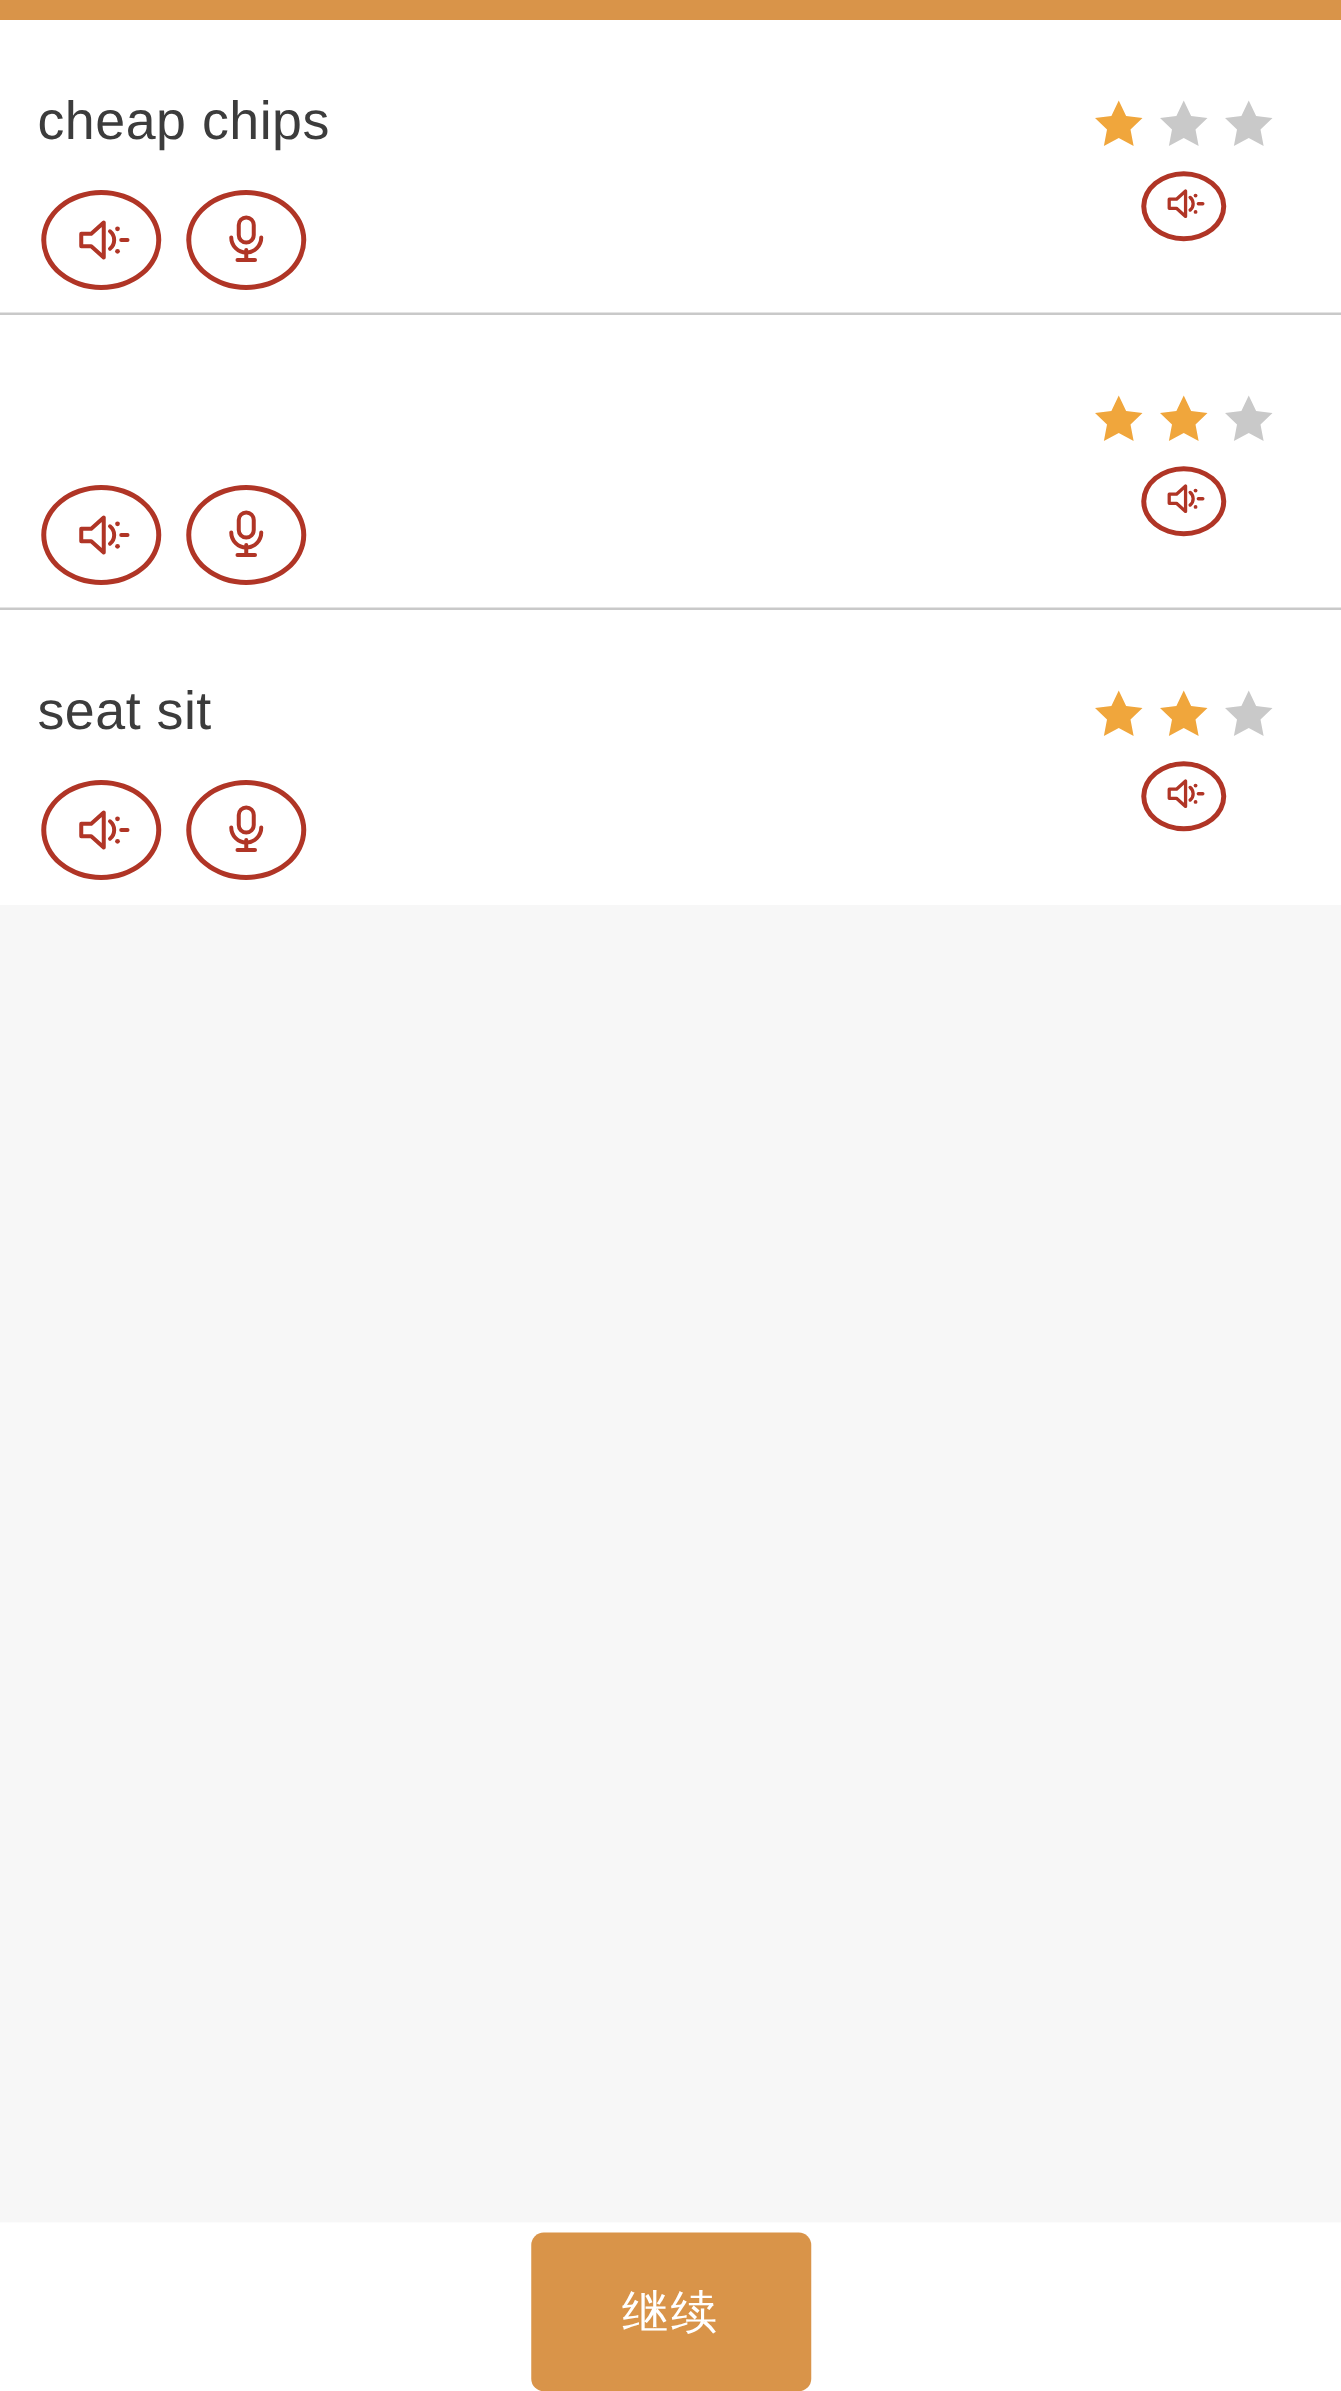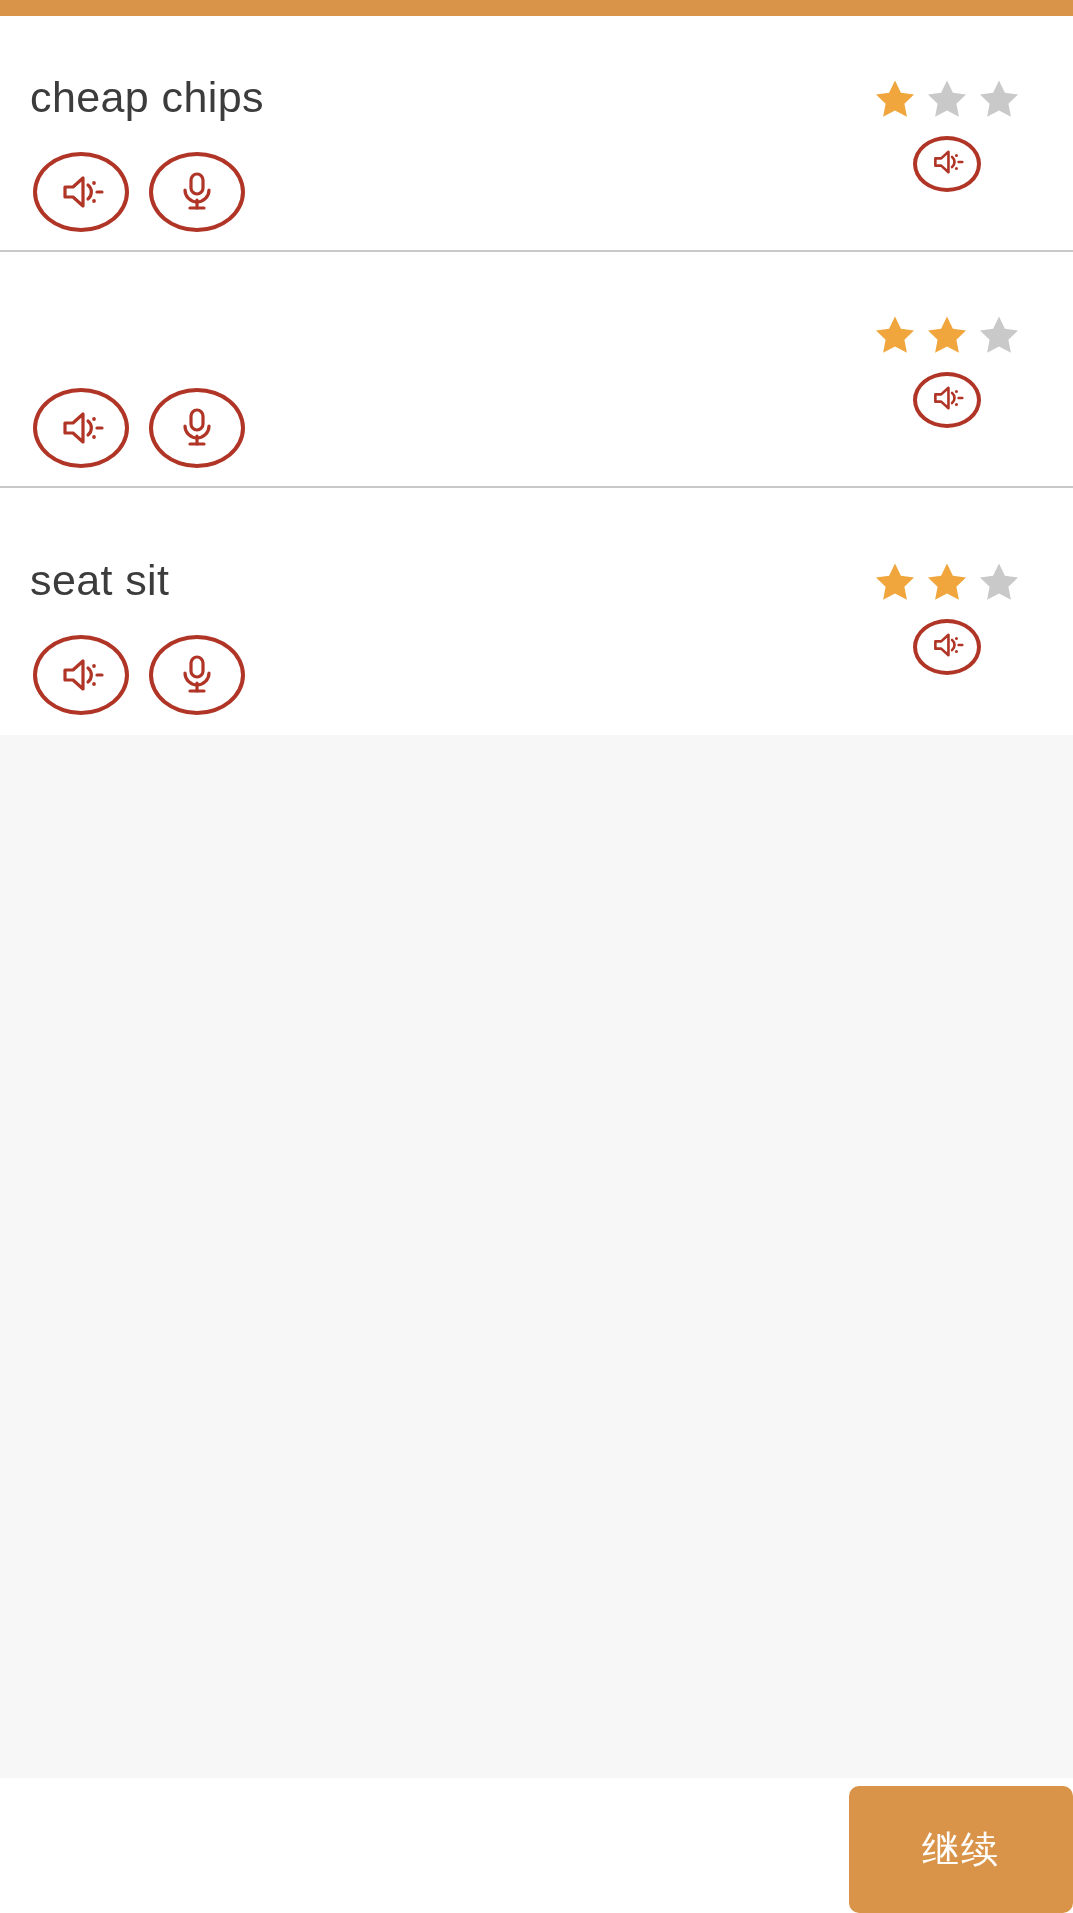--- a/index.html
+++ b/index.html
@@ -38,21 +38,21 @@
 
   .word-row {
     position: relative;
     width: 100%;
     height: 236px;
     background: #ffffff;
     border-bottom: 2px solid #c9c9c9;
     padding: 0 30px;
   }
 
-  .word-row:last-child { border-bottom: none; margin-top: 11px; }
+  .word-row:last-child { border-bottom: none; }
 
   .word-label {
     position: absolute;
     left: 30px;
     top: 56px;
     font-size: 43px;
     line-height: 50px;
     color: #3c3c3c;
     font-weight: 400;
     letter-spacing: 0.4px;
@@ -119,21 +119,21 @@
     background: #f7f7f7;
   }
 
   
   .bottom-bar {
     flex: 0 0 auto;
     height: 135px;
     background: #ffffff;
     display: flex;
     align-items: flex-start;
-    justify-content: flex-end;
+    justify-content: center;
     padding-top: 8px;
   }
 
   .continue-btn {
     width: 224px;
     height: 127px;
     background: #d99449;
     border: none;
     border-radius: 10px;
     color: #ffffff;

